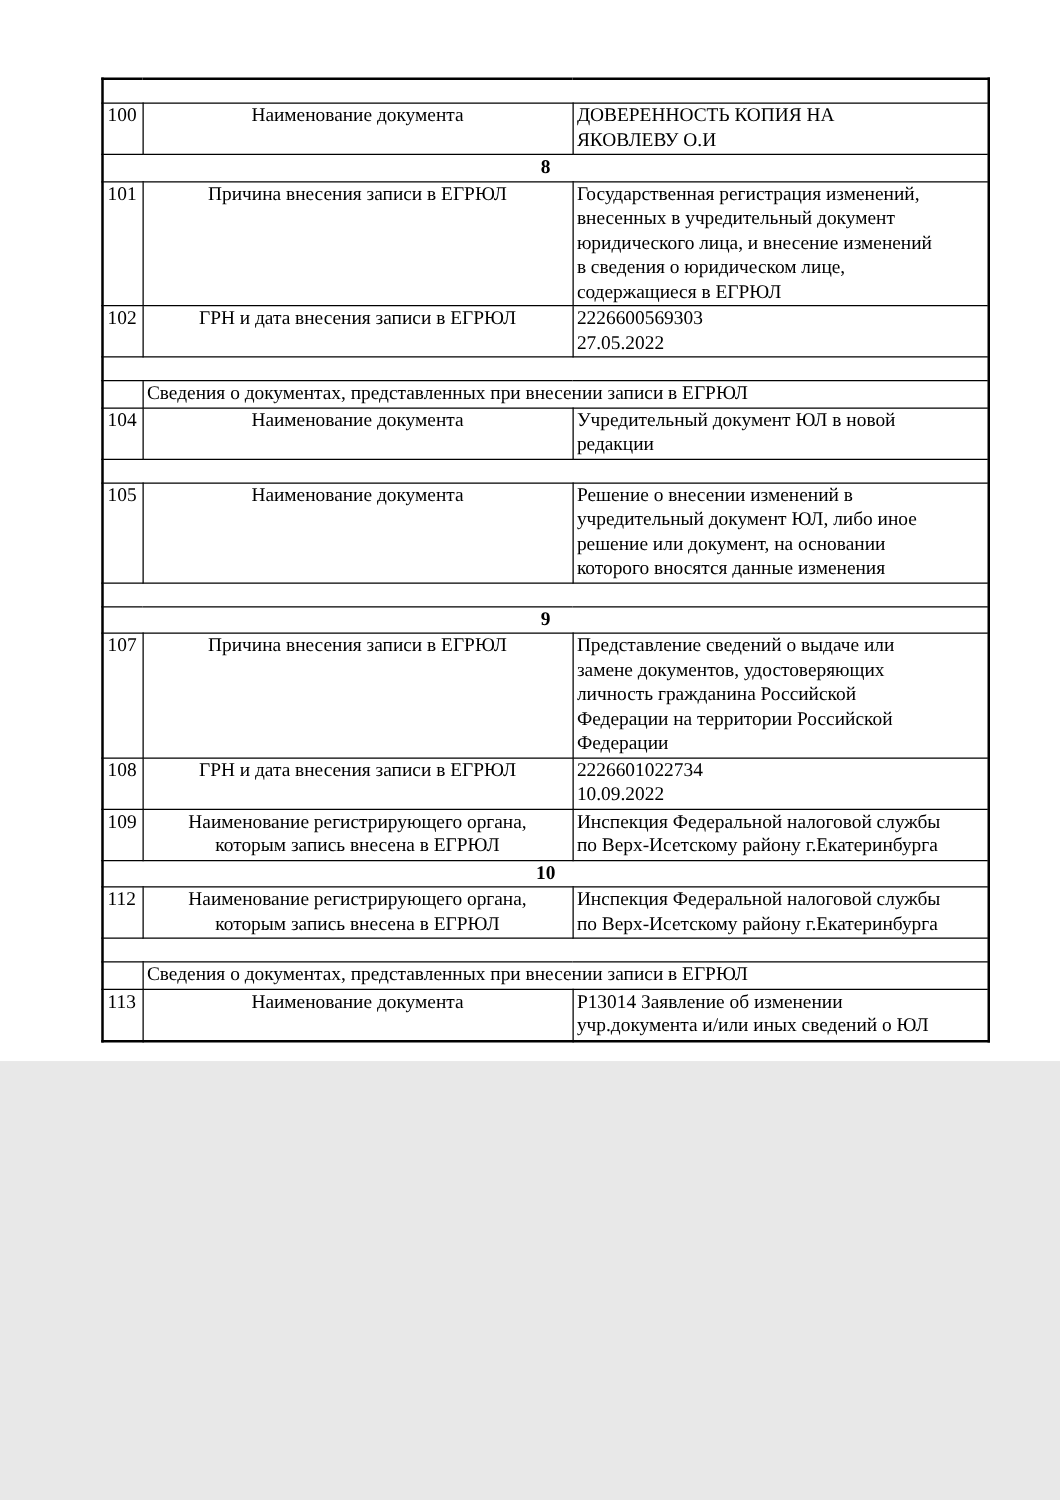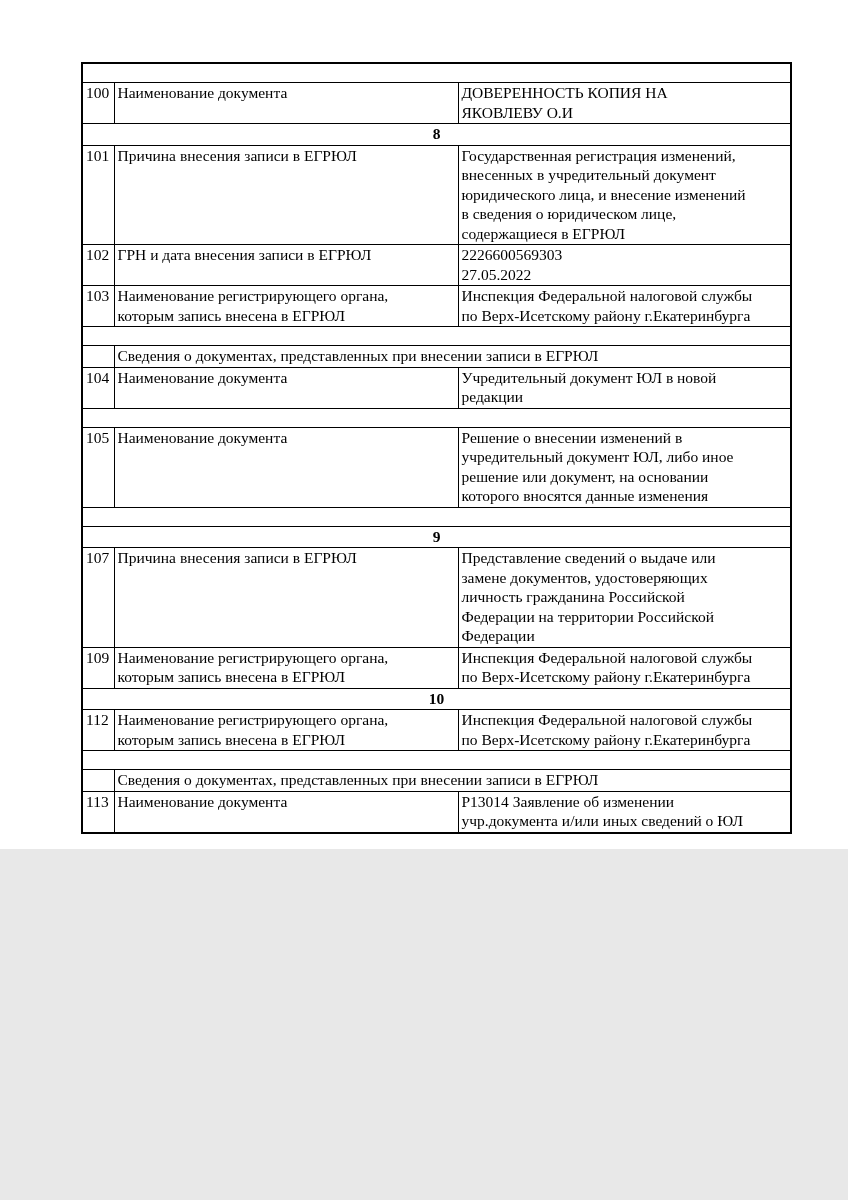--- a/index.html
+++ b/index.html
@@ -25,21 +25,21 @@
     border: 2px solid #000;
   }
   table.doc td {
     border: 1px solid #000;
     vertical-align: top;
     padding: 0 3px 1px 3px;
     white-space: pre-line;
     overflow: hidden;
   }
   td.c1 { padding-left: 5px; white-space: nowrap; }
-  td.c2 { padding-left: 6px; }
+  td.c2 { padding-left: 6px; text-align: center; }
   td.c3 { padding-left: 3px; }
   tr.spacer td { height: 18px; padding: 0; }
   td.sec {
     text-align: center;
     font-weight: bold;
     padding: 1px 0 2px 0;
     white-space: nowrap;
   }
   td.sub { padding-left: 6px; white-space: nowrap; }
   .footer-left {
@@ -100,27 +100,20 @@
 юридического лица, и внесение изменений
 в сведения о юридическом лице,
 содержащиеся в ЕГРЮЛ</td>
         </tr>
         <tr class="entry">
           <td class="c1">102</td>
           <td class="c2">ГРН и дата внесения записи в ЕГРЮЛ</td>
           <td class="c3">2226600569303
 27.05.2022</td>
         </tr>
-        <tr class="entry">
-          <td class="c1">103</td>
-          <td class="c2">Наименование регистрирующего органа,
-которым запись внесена в ЕГРЮЛ</td>
-          <td class="c3">Инспекция Федеральной налоговой службы
-по Верх-Исетскому району г.Екатеринбурга</td>
-        </tr>
         <tr class="spacer">
           <td class="sp" colspan="3"></td>
         </tr>
         <tr class="subheader">
           <td class="c1"></td>
           <td class="sub" colspan="2">Сведения о документах, представленных при внесении записи в ЕГРЮЛ</td>
         </tr>
         <tr class="entry">
           <td class="c1">104</td>
           <td class="c2">Наименование документа</td>
@@ -145,20 +138,26 @@
           <td class="sec" colspan="3">9</td>
         </tr>
         <tr class="entry">
           <td class="c1">107</td>
           <td class="c2">Причина внесения записи в ЕГРЮЛ</td>
           <td class="c3">Представление сведений о выдаче или
 замене документов, удостоверяющих
 личность гражданина Российской
 Федерации на территории Российской
 Федерации</td>
+        </tr>
+        <tr class="entry">
+          <td class="c1">108</td>
+          <td class="c2">ГРН и дата внесения записи в ЕГРЮЛ</td>
+          <td class="c3">2226601022734
+10.09.2022</td>
         </tr>
         <tr class="entry">
           <td class="c1">109</td>
           <td class="c2">Наименование регистрирующего органа,
 которым запись внесена в ЕГРЮЛ</td>
           <td class="c3">Инспекция Федеральной налоговой службы
 по Верх-Исетскому району г.Екатеринбурга</td>
         </tr>
         <tr class="section">
           <td class="sec" colspan="3">10</td>

